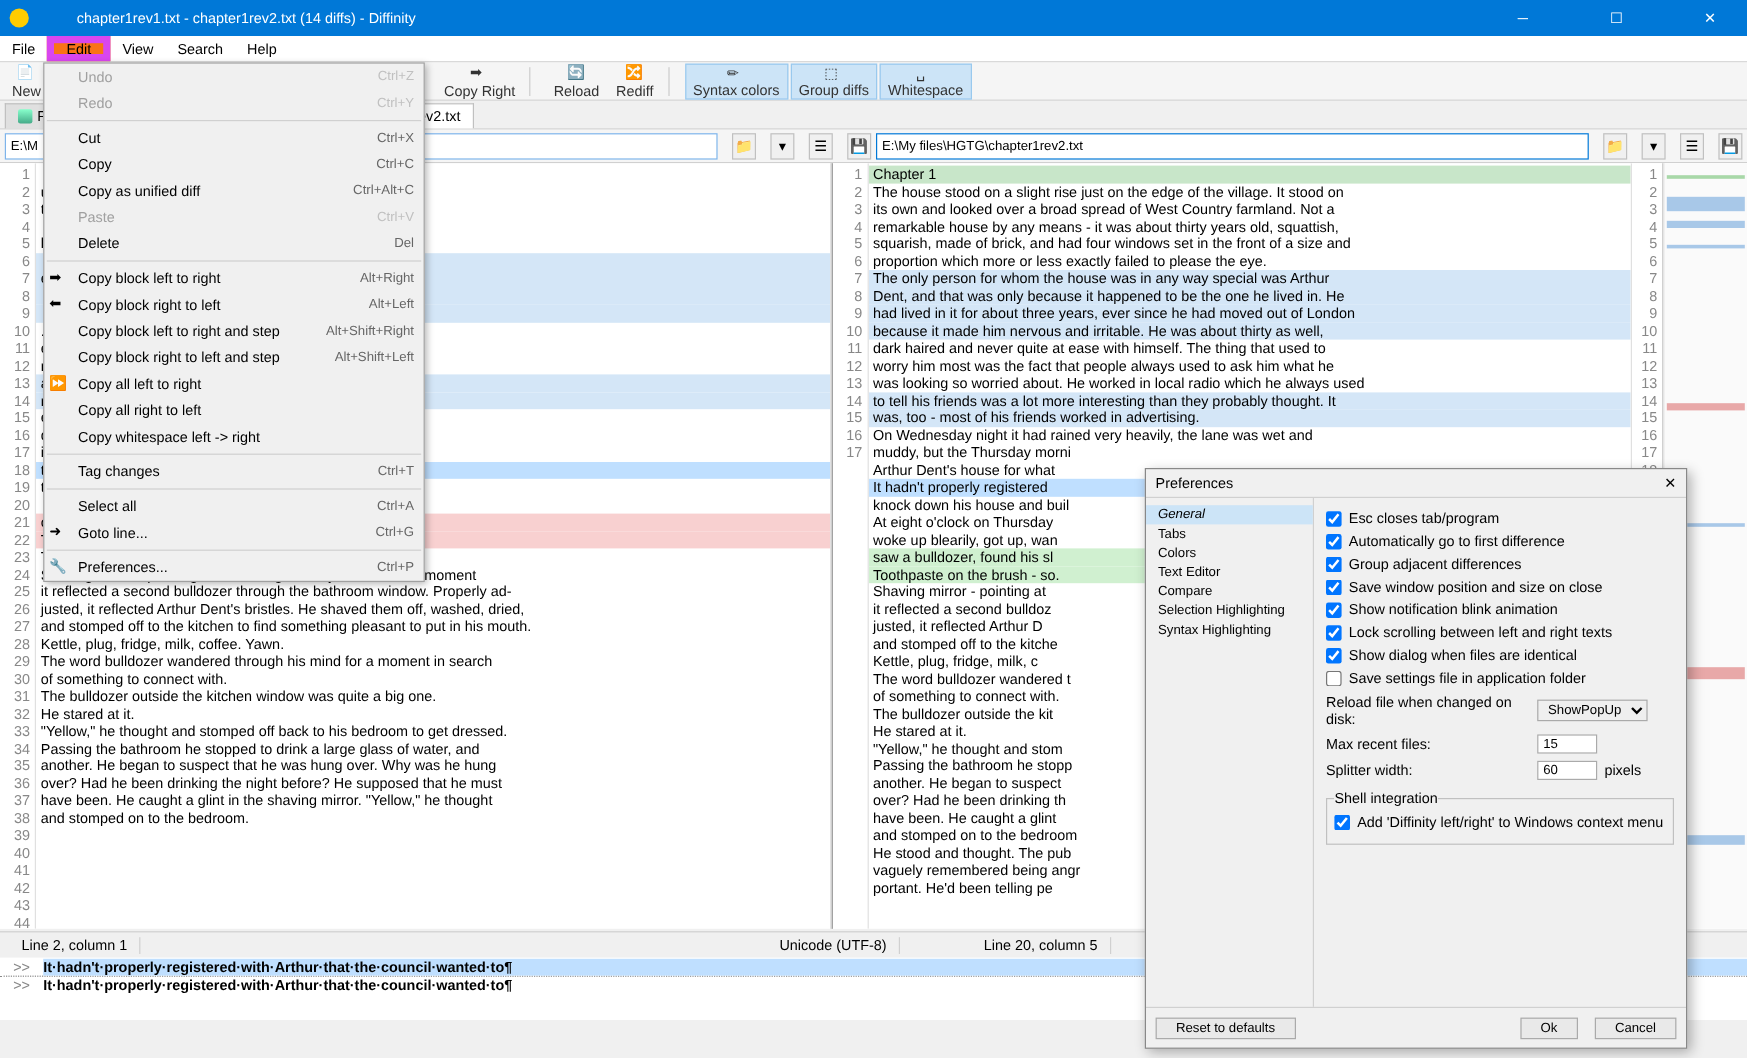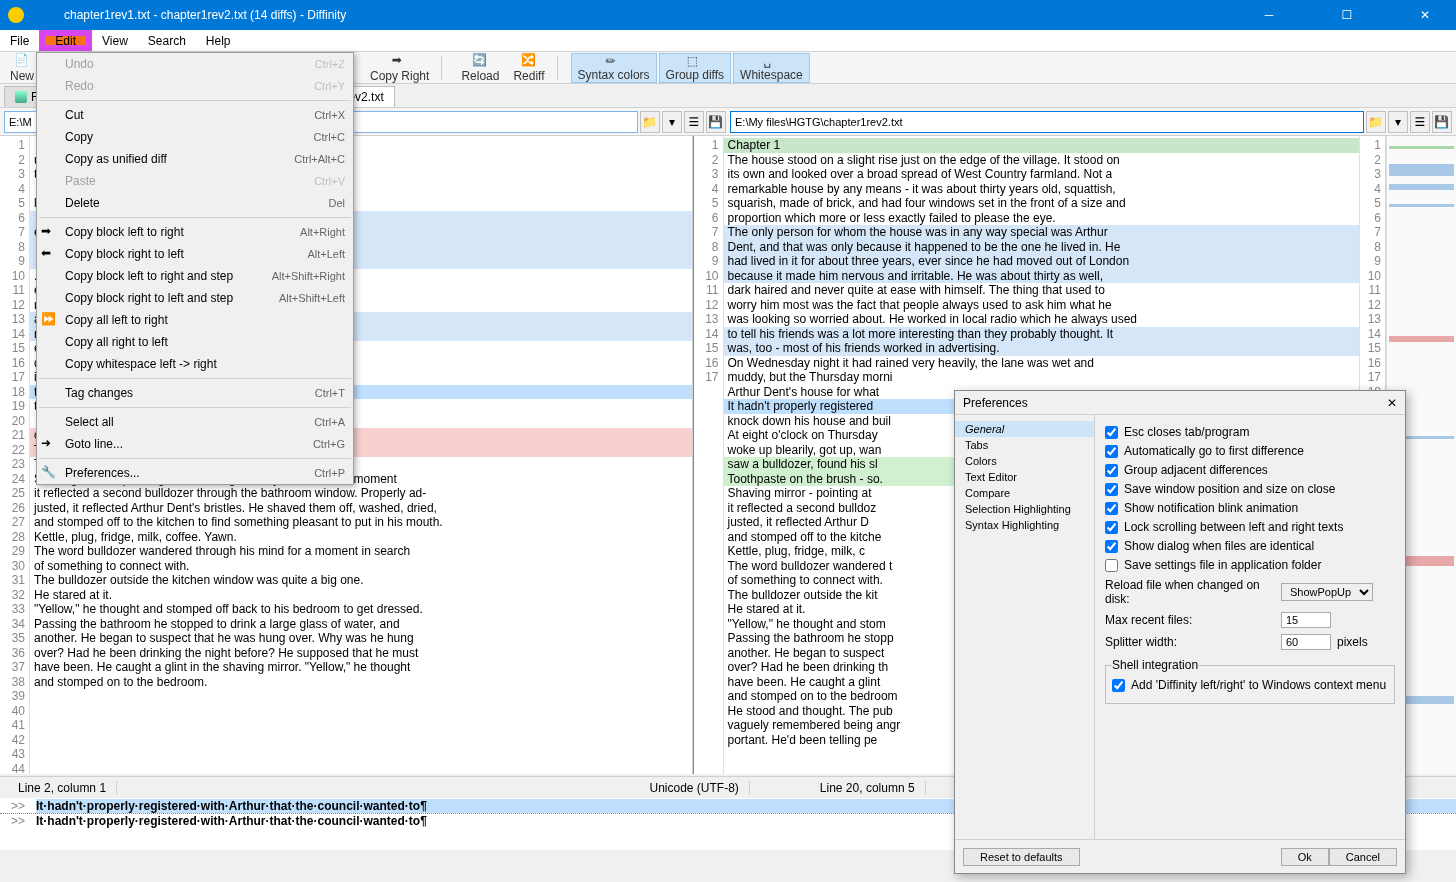--- a/index.html
+++ b/index.html
@@ -18,21 +18,21 @@
 .tbtn { display: flex; flex-direction: column; align-items: center; justify-content: center; padding: 0 6px; height: 30px; font-size: 10px; color: #333; }
 .tbtn.active { background: #cce4f7; border: 1px solid #99c9ee; }
 .tbtn .ticon { width: 16px; height: 16px; }
 
 .doctabs { background: #f0f0f0; height: 24px; display: flex; align-items: end; padding: 0 4px; border-bottom: 1px solid #d0d0d0; }
 .dtab { padding: 3px 10px; background: #e0e0e0; border: 1px solid #c0c0c0; border-bottom: none; margin-right: 2px; font-size: 11px; display: flex; align-items: center; gap: 4px; }
 .dtab.active { background: #fff; }
 .dtab .di { width: 12px; height: 12px; background: linear-gradient(#8fc,#4a8); border-radius: 2px; }
 
 .pathrow { background: #f5f5f5; height: 28px; display: flex; align-items: center; padding: 2px; border-bottom: 1px solid #d0d0d0; }
-.pathbox { flex: 1; display: flex; gap: 2px; padding: 0 2px; }
+.pathbox { flex: 1; display: flex; gap: 12px; padding: 0 2px; }
 .pathinput { flex: 1; height: 22px; border: 1px solid #7eb4ea; background: #fff; padding: 0 4px; font-size: 11px; }
 .pathinput.r { border-color: #0078d7; }
 .pbtn { width: 20px; height: 22px; border: 1px solid #c0c0c0; background: #f0f0f0; display: flex; align-items: center; justify-content: center; }
 
 .diffarea { display: flex; height: 638px; background: #fff; }
 .pane { flex: 1; display: flex; overflow: hidden; position: relative; border-right: 1px solid #d0d0d0; }
 .gutter { width: 30px; background: #fff; border-right: 1px solid #e0e0e0; font-family: "Consolas", monospace; font-size: 11px; color: #888; text-align: right; padding: 2px 4px 0 0; line-height: 14.5px; }
 .code { flex: 1; font-family: "Consolas", monospace; font-size: 11px; line-height: 14.5px; white-space: pre; padding-top: 2px; overflow: hidden; }
 .code .ln { padding: 0 4px; }
 .hdr { background: #c8e6c9; }
@@ -57,21 +57,21 @@
 .prefdlg .pnav { width: 140px; border-right: 1px solid #d0d0d0; padding: 6px 0; }
 .prefdlg .pnav .pi { padding: 2px 10px; font-size: 11px; }
 .prefdlg .pnav .pi.act { background: #cce4f7; font-style: italic; }
 .prefdlg .pcont { flex: 1; padding: 10px; font-size: 11px; }
 .prefdlg .chk { display: flex; align-items: center; gap: 6px; margin-bottom: 5px; }
 .prefdlg .chk input { width: 13px; height: 13px; }
 .prefdlg .frow { display: flex; align-items: center; gap: 6px; margin: 6px 0; }
 .prefdlg .frow label { width: 170px; }
 .prefdlg .frow input[type=text], .prefdlg select { border: 1px solid #aaa; padding: 1px 4px; font-size: 11px; }
 .prefdlg fieldset { border: 1px solid #c0c0c0; padding: 6px; margin-top: 8px; }
-.prefdlg .pfoot { height: 34px; display: flex; align-items: center; padding: 0 8px; gap: 0; border-top: 1px solid #d0d0d0; }
+.prefdlg .pfoot { height: 34px; display: flex; align-items: center; padding: 0 8px; gap: 14px; border-top: 1px solid #d0d0d0; }
 .prefdlg .pfoot button { padding: 2px 16px; border: 1px solid #aaa; background: #e9e9e9; font-size: 11px; }
 
 .statusbar { position: absolute; left: 0; right: 0; top: 776px; height: 22px; background: #f0f0f0; border-top: 1px solid #d0d0d0; display: flex; align-items: center; font-size: 11px; padding: 0 8px; }
 .statusbar .scell { padding: 0 10px; border-right: 1px solid #d0d0d0; }
 
 .bottomdiff { position: absolute; left: 0; right: 0; top: 798px; height: 52px; background: #fff; font-family: Consolas, monospace; font-size: 11px; }
 .bottomdiff .bl { display: flex; align-items: center; height: 15px; }
 .bottomdiff .bl .gg { width: 36px; color: #888; text-align: center; }
 .bottomdiff .bl .tt { flex: 1; white-space: pre; font-weight: bold; }
 .bottomdiff .sel2 { background: #bfdfff; }

